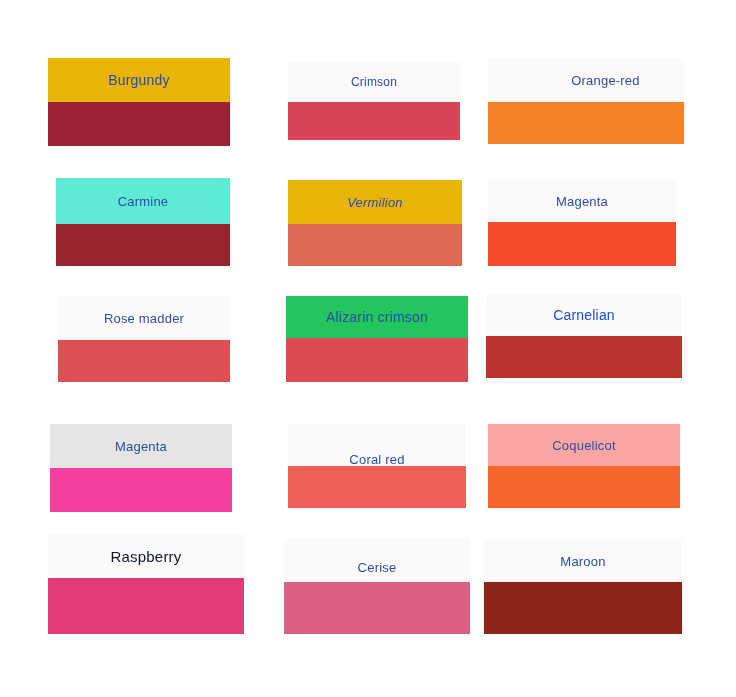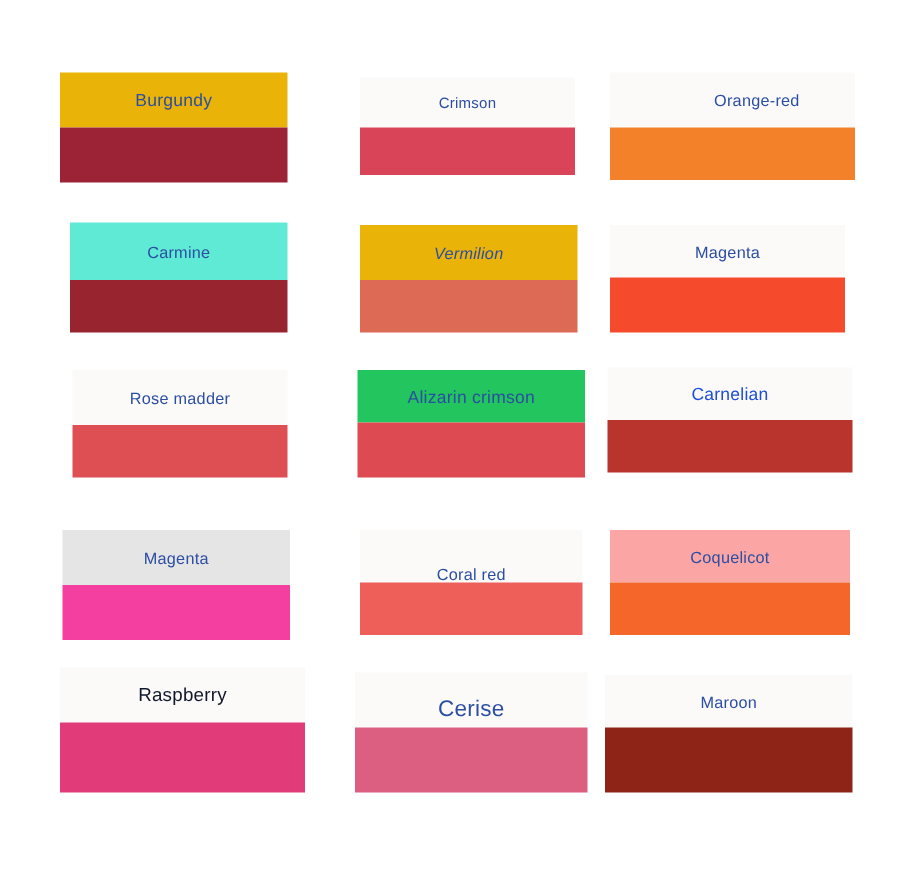--- a/index.html
+++ b/index.html
@@ -124,21 +124,21 @@
       <div class="color-block" title="Coquelicot" style="height: 42px; background: rgb(244, 102, 42);"></div>
     </div>
     <div class="swatch-cell" style="left: 48px; top: 534px; width: 196px;">
       <div class="label-plate" style="height: 44px; background: rgb(251, 250, 249);">
         <span class="swatch-label" style="font-size: 15px; color: #0f172a;">Raspberry</span>
       </div>
       <div class="color-block" title="Raspberry" style="height: 56px; background: rgb(225, 59, 121);"></div>
     </div>
     <div class="swatch-cell" style="left: 284px; top: 538px; width: 186px;">
       <div class="label-plate" style="height: 44px; background: rgb(251, 250, 249);">
-        <span class="swatch-label" style="font-size: 18px; color: rgb(43, 78, 162); margin-top: 14px;">Cerise</span>
+        <span class="swatch-label" style="font-size: 13px; color: rgb(43, 78, 162); margin-top: 14px;">Cerise</span>
       </div>
       <div class="color-block" title="Cerise" style="height: 52px; background: rgb(220, 94, 129);"></div>
     </div>
     <div class="swatch-cell" style="left: 484px; top: 540px; width: 198px;">
       <div class="label-plate" style="height: 42px; background: rgb(251, 250, 249);">
         <span class="swatch-label" style="font-size: 13px; color: rgb(43, 78, 162);">Maroon</span>
       </div>
       <div class="color-block" title="Maroon" style="height: 52px; background: rgb(142, 36, 24);"></div>
     </div>
   </div>

